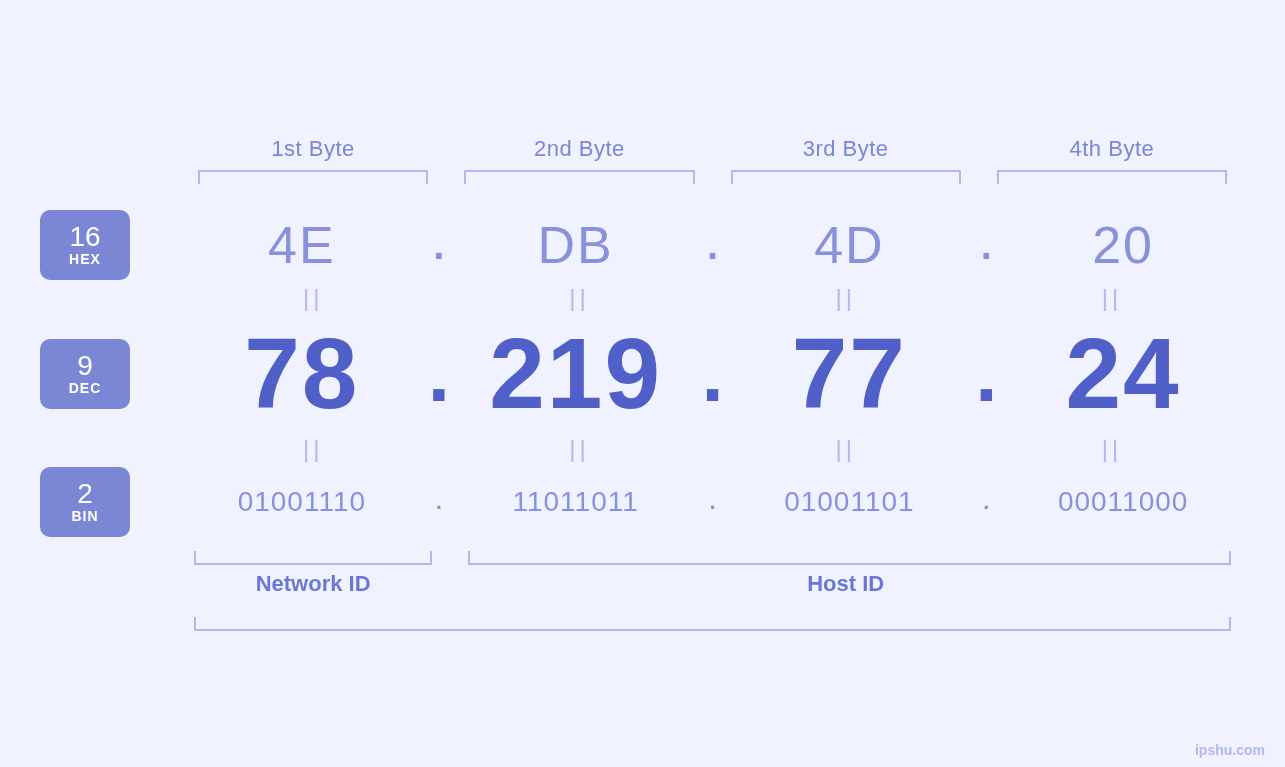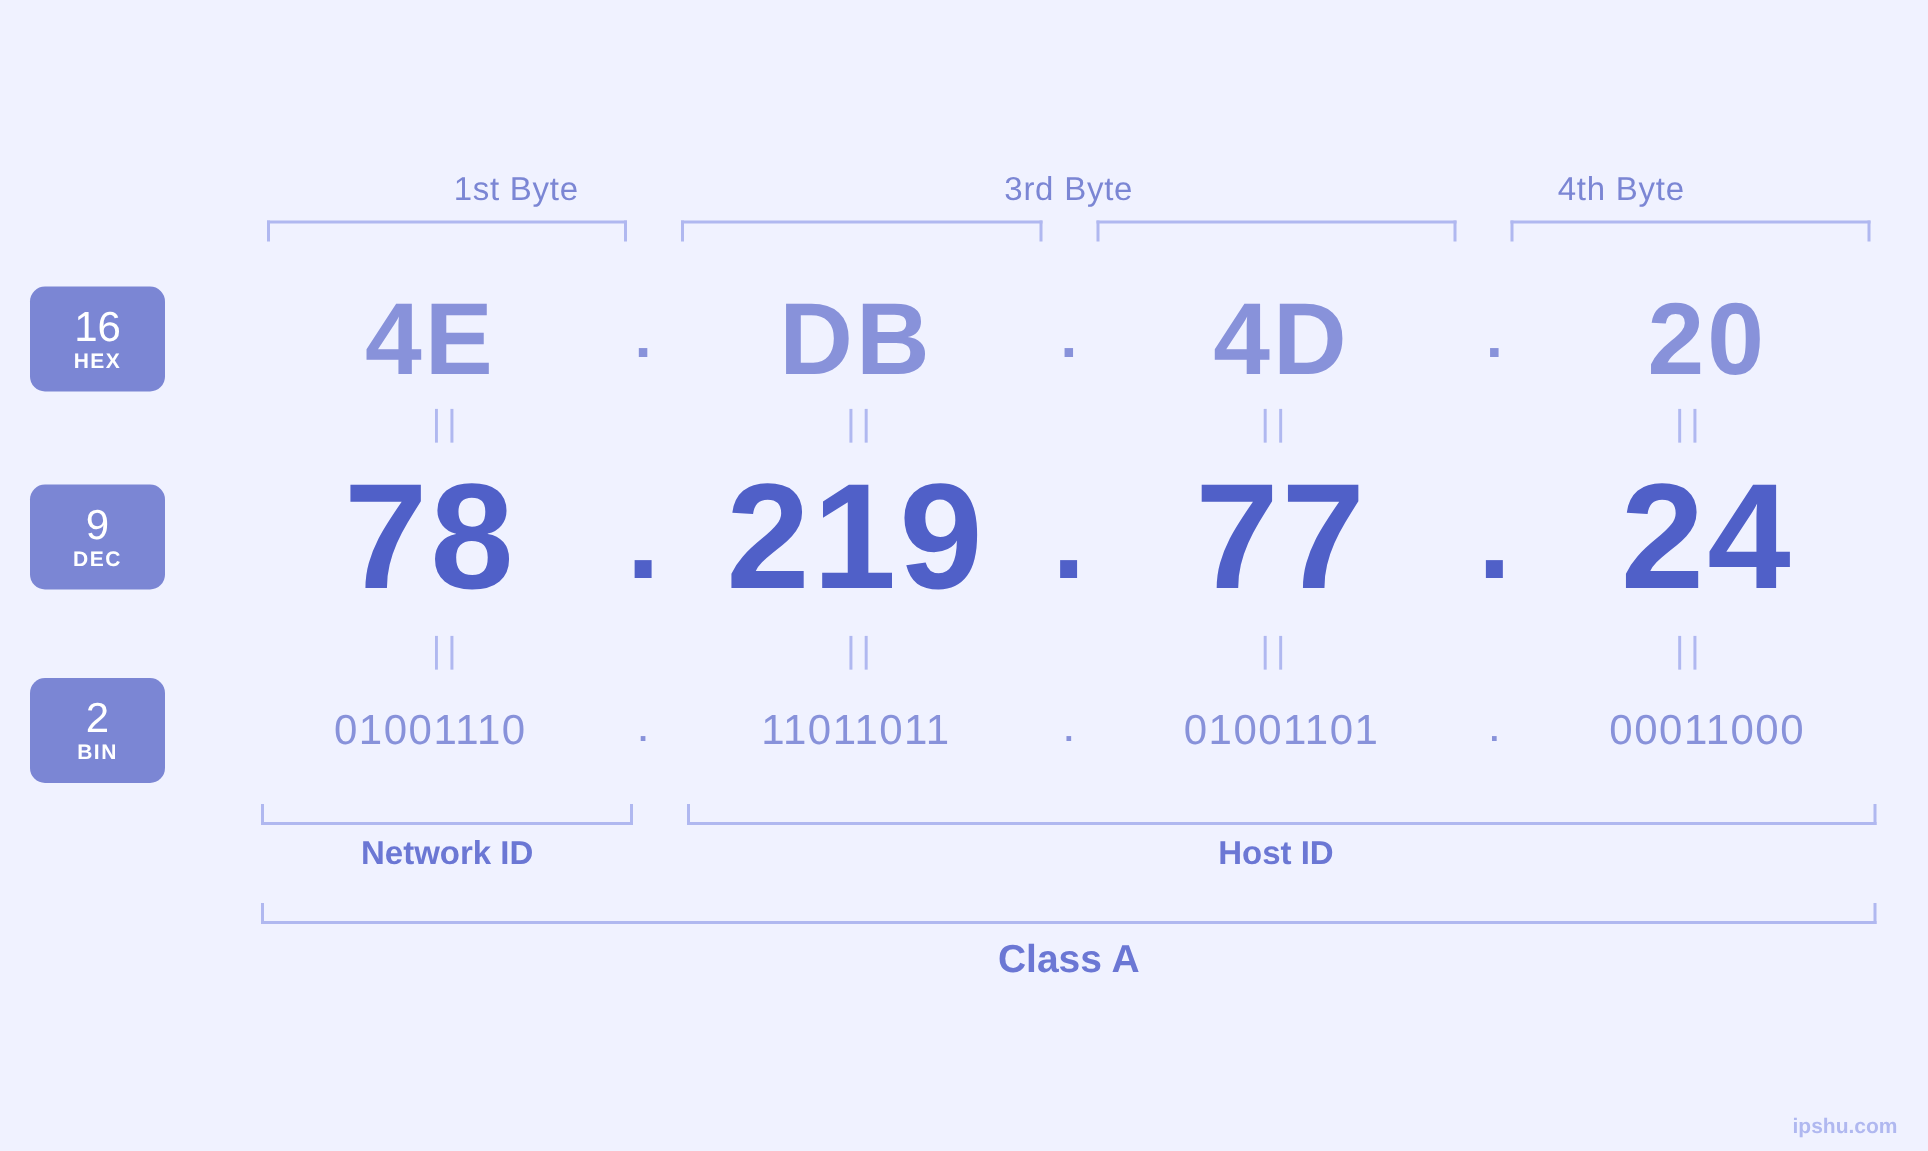--- a/index.html
+++ b/index.html
@@ -16,21 +16,21 @@
     }
 
     .container {
       width: 1285px;
       height: 767px;
       position: relative;
       display: flex;
       flex-direction: column;
       align-items: center;
       justify-content: center;
-      padding: 20px 20px;
+      padding: 20px 40px;
     }
 
     
     .byte-headers {
       display: flex;
       width: 100%;
       padding-left: 140px;
       margin-bottom: 8px;
     }
 
@@ -136,22 +136,22 @@
       font-size: 36px;
       font-weight: bold;
       flex-shrink: 0;
       width: 30px;
       text-align: center;
     }
 
     
     .hex-value {
       color: #8892da;
-      font-size: 68px;
-      font-weight: 700;
+      font-size: 52px;
+      font-weight: 400;
       letter-spacing: 2px;
     }
 
     
     .dec-value {
       color: #5060c8;
       font-size: 100px;
       font-weight: bold;
       letter-spacing: 2px;
     }
@@ -354,20 +354,21 @@
       color: #8892da;
     }
   </style>
 </head>
 <body>
 
 <div class="container">
 
   <div class="byte-headers">
     <div class="byte-header">1st Byte</div>
+    <div class="byte-header">2nd Byte</div>
     <div class="byte-header">3rd Byte</div>
     <div class="byte-header">4th Byte</div>
   </div>
 
   <div class="brackets-top">
     <div class="bracket-top">
         <div class="right-tick"></div>
       </div>
     <div class="bracket-top">
         <div class="right-tick"></div>
@@ -477,18 +478,17 @@
 
   <div class="id-labels">
     <div class="network-label">Network ID</div>
     <div class="host-label">Host ID</div>
   </div>
 
   <div class="class-section">
     <div class="class-bracket">
       <div class="r-tick"></div>
     </div>
-    <div class="class-label">Class A</div>
   </div>
 
   <div class="watermark">ipshu.com</div>
 
 </div>
 
 </body></html>

